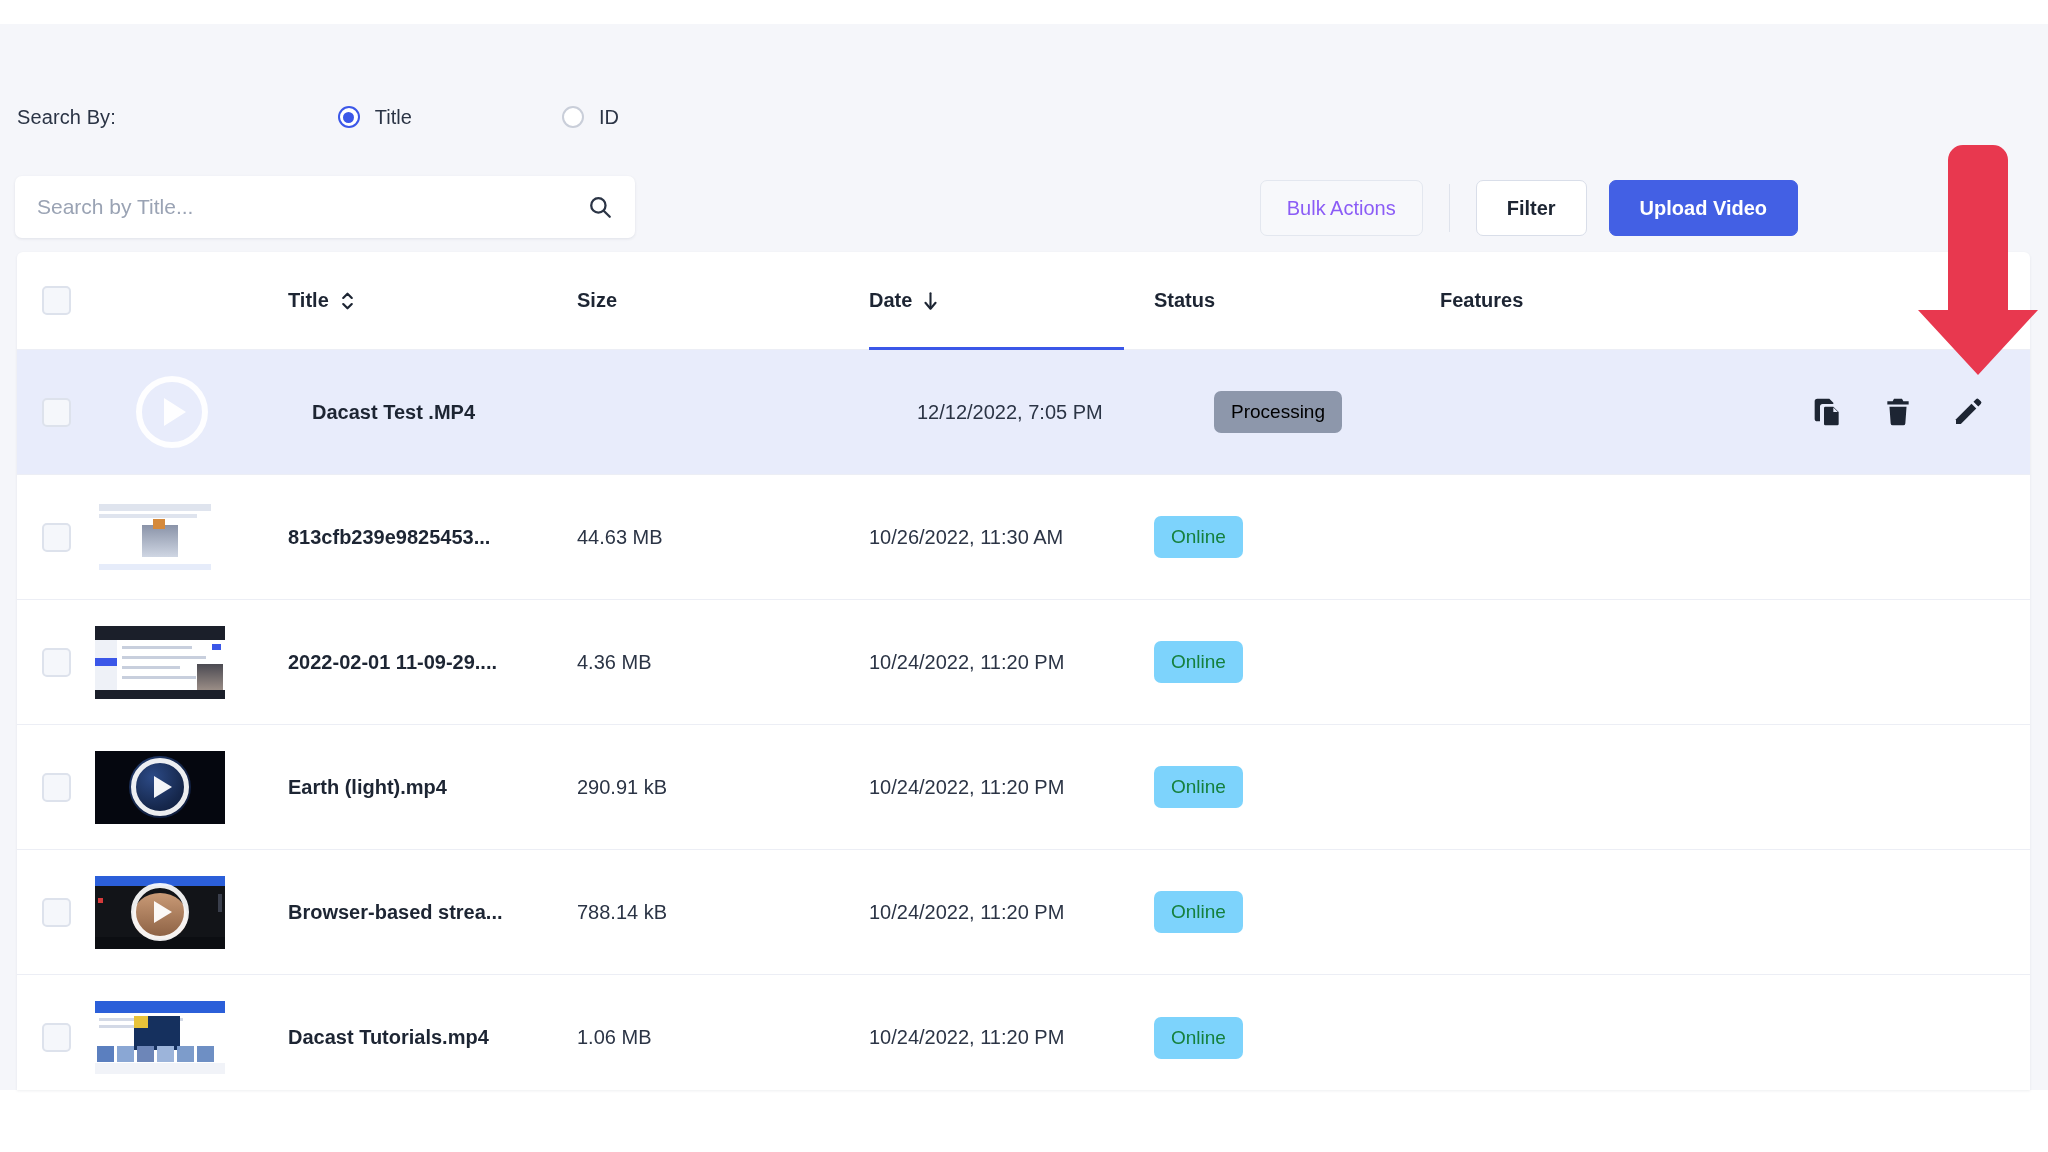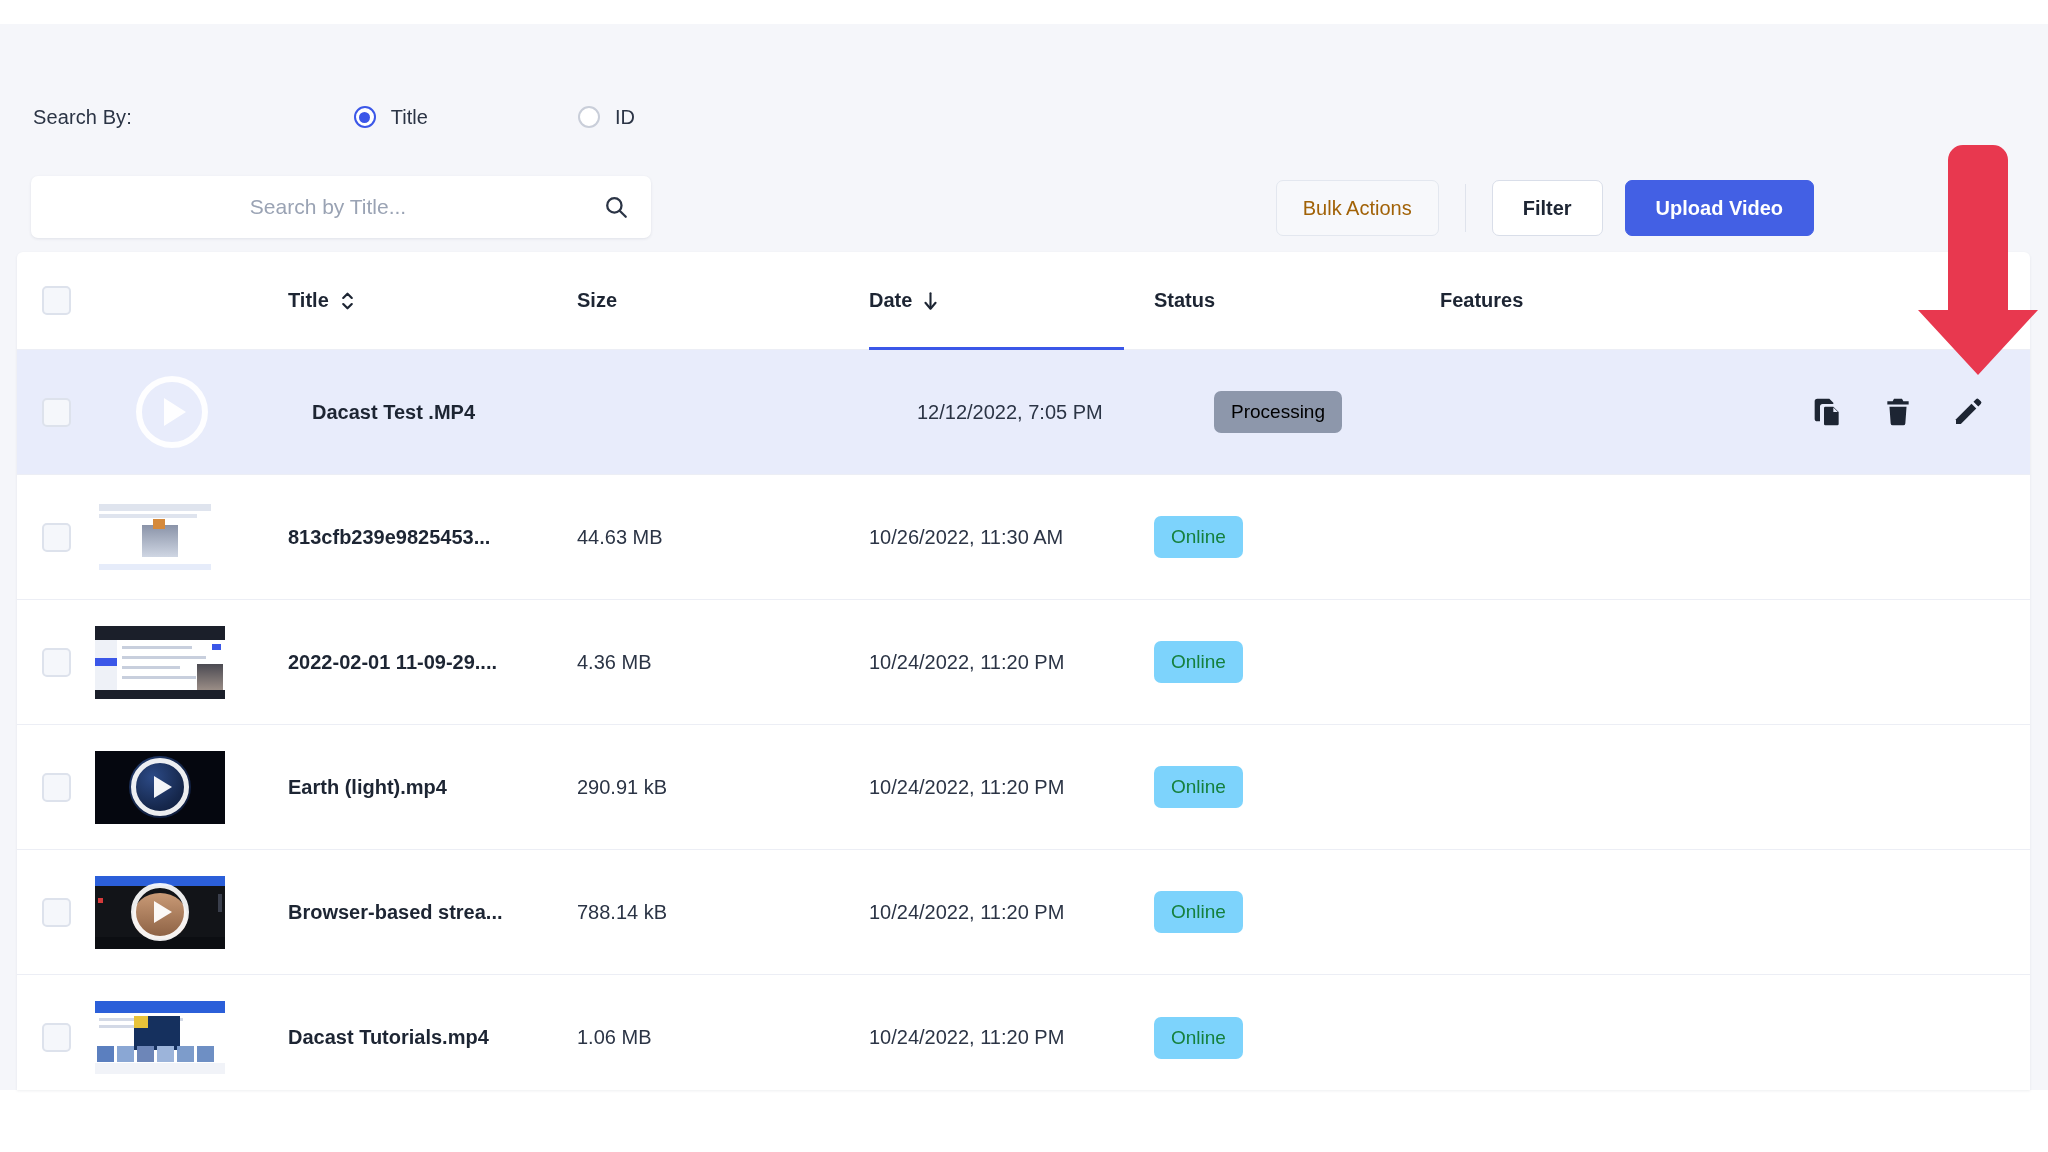--- a/index.html
+++ b/index.html
@@ -12,21 +12,21 @@
   }
   #root { position: relative; width: 2048px; height: 1152px; overflow: hidden; }
 
   
   .page-bg {
     position: absolute; left: 0; top: 24px; width: 2048px; height: 1066px;
     background: #f5f6fa;
   }
 
   
-  .toolbar { position: absolute; left: 16px; top: 24px; width: 1816px; height: 224px; }
+  .toolbar { position: absolute; left: 0; top: 24px; width: 1816px; height: 224px; }
 
   .searchby-row {
     position: absolute; left: 17px; top: 76px;
     display: flex; align-items: center; height: 34px;
   }
   .searchby-label {
     font-size: 20px; color: #2b3445; font-weight: 400; letter-spacing: .1px;
   }
   .radio-group { display: flex; align-items: center; }
   .radio-opt { display: flex; align-items: center; }
@@ -45,37 +45,37 @@
   .search-box {
     position: absolute; left: 15px; top: 152px;
     width: 620px; height: 62px;
     background: #ffffff; border-radius: 7px;
     box-shadow: 0 1px 3px rgba(40,50,80,.10);
     display: flex; align-items: center; padding: 0 22px;
   }
   .search-input {
     flex: 1; border: 0; outline: 0; background: transparent;
     font-family: "Liberation Sans", sans-serif;
-    font-size: 21px; color: #2b3445; text-align: center;
+    font-size: 21px; color: #2b3445;
   }
   .search-input::placeholder { color: #9aa3b4; }
   .search-icon { width: 26px; height: 26px; flex: none; color: #2b3445; }
 
   .toolbar-actions {
     position: absolute; right: 18px; top: 156px;
     display: flex; align-items: center; height: 56px;
   }
   .btn {
     font-family: "Liberation Sans", sans-serif;
     font-size: 20px; border-radius: 7px; cursor: pointer;
     display: flex; align-items: center; justify-content: center;
     height: 56px; white-space: nowrap;
   }
   .btn-bulk {
-    background: #f7f8fb; color: #a16207;
+    background: #f7f8fb; color: #8b5cf6;
     border: 1px solid #e3e7ef; padding: 0 26px;
   }
   .divider-v {
     width: 1px; height: 48px; background: #dfe3ec; margin: 0 26px;
   }
   .btn-filter {
     background: #ffffff; color: #1d2533; font-weight: bold;
     border: 1px solid #d9dee9; padding: 0 30px;
   }
   .btn-upload {

